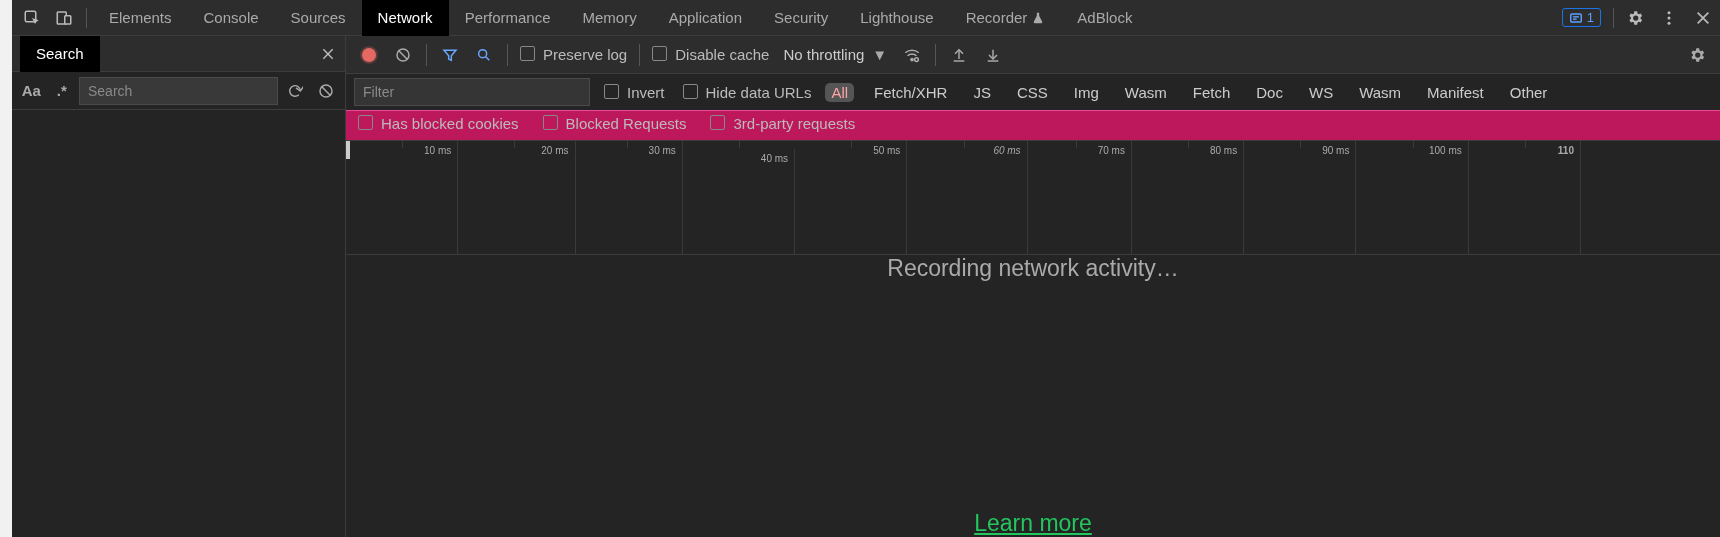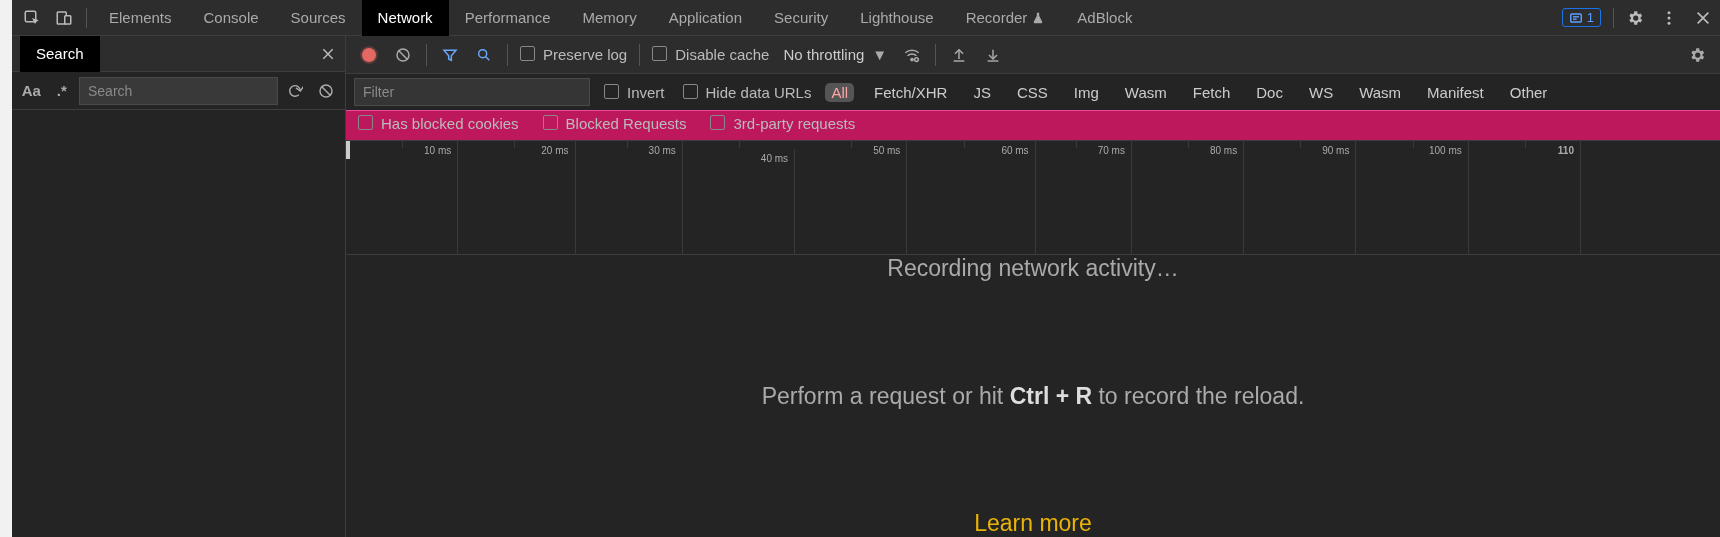--- a/index.html
+++ b/index.html
@@ -234,21 +234,21 @@
     position:absolute;top:0;height:7px;border-right:1px solid #3a3a3a;
   }
   
   .empty{
     flex:1;
     display:flex;flex-direction:column;align-items:center;justify-content:space-between;
     gap:14px;
     color:#aaa;
     font-size:23px;
   }
-  .empty .link{color:#eab308;cursor:pointer;}
+  .empty .link{color:#22c55e;text-decoration:underline;cursor:pointer;}
   .empty b{color:#ddd;font-weight:700;}
 
   svg { display:block; }
 </style>
 </head>
 <body>
 
 <div class="left-gutter"></div>
 
 <div class="devtools">
@@ -488,38 +488,35 @@
             <div class="tick" style="left: 0px; width: 112.273px;">10 ms</div>
             <div class="halftick" style="left: 56.1364px;"></div>
             <div class="tick" style="left: 5px; width: 224.545px;">20 ms</div>
             <div class="halftick" style="left: 168.409px;"></div>
             <div class="tick" style="left: 0px; width: 336.818px;">30 ms</div>
             <div class="halftick" style="left: 280.682px;"></div>
             <div class="tick" style="left: 0px; width: 449.091px; margin-top: 8px;">40 ms</div>
             <div class="halftick" style="left: 392.955px;"></div>
             <div class="tick" style="left: 0px; width: 561.364px;">50 ms</div>
             <div class="halftick" style="left: 505.227px;"></div>
-            <div class="tick" style="left: 16px; width: 673.636px;">60 ms</div>
+            <div class="tick" style="left: 8px; width: 673.636px; font-style: italic;">60 ms</div>
             <div class="halftick" style="left: 617.5px;"></div>
             <div class="tick" style="left: 0px; width: 785.909px;">70 ms</div>
             <div class="halftick" style="left: 729.773px;"></div>
             <div class="tick" style="left: 0px; width: 898.182px;">80 ms</div>
             <div class="halftick" style="left: 842.045px;"></div>
             <div class="tick" style="left: 0px; width: 1010.45px;">90 ms</div>
             <div class="halftick" style="left: 954.318px;"></div>
             <div class="tick" style="left: 0px; width: 1122.73px;">100 ms</div>
             <div class="halftick" style="left: 1066.59px;"></div>
             <div class="tick" style="left: 0px; width: 1235px; font-weight: bold;">110</div>
             <div class="halftick" style="left: 1178.86px;"></div>
           </div>
       </div>
 
       <div class="empty">
         <div>Recording network activity…</div>
-        <div>
-          <span>Perform a request or hit </span><b>Ctrl + R</b><span> to record the reload.</span>
-        </div>
         <a class="link">Learn more</a>
       </div>
 
     </div>
   </div>
 </div>
 
 </body></html>

